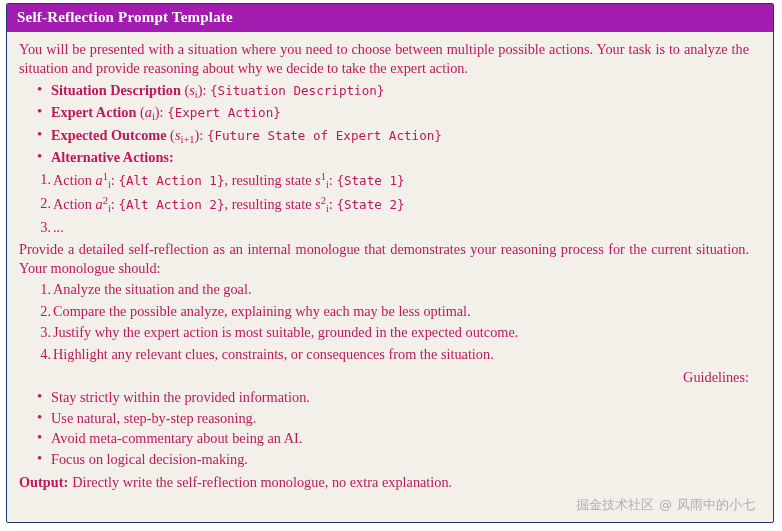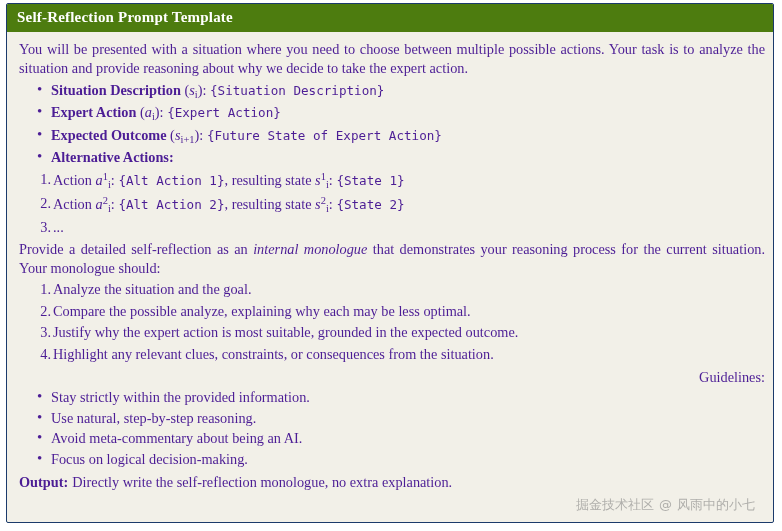--- a/index.html
+++ b/index.html
@@ -19,30 +19,30 @@
     top: 3px;
     width: 768px;
     height: 520px;
     border: 1px solid #1b3a6b;
     background: #f2f0e8;
     box-sizing: border-box;
     border-radius: 2px;
     overflow: hidden;
   }
   .titlebar {
-    background: #4d7c0f;
+    background: #a21caf;
     color: #ffffff;
     font-weight: bold;
     font-size: 15px;
     padding: 5px 10px 6px 10px;
     letter-spacing: 0.2px;
   }
   .body {
-    padding: 8px 8px 6px 12px;
-    color: #4c1d95;
+    padding: 8px 24px 6px 12px;
+    color: #be185d;
     font-size: 14.3px;
     line-height: 1.33;
   }
   .para {
     text-align: justify;
     margin: 0 0 3px 0;
   }
   .para.tight { margin-bottom: 2px; }
 
   ul.bullets {
@@ -60,21 +60,21 @@
     position: absolute;
     left: 0;
     top: -1px;
     font-size: 15px;
   }
   .lbl { font-weight: bold; }
   .tt {
     font-family: "DejaVu Sans Mono", monospace;
     font-size: 12.6px;
   }
-  .it { font-style: italic; }
+  .it { }
 
   ol.nums {
     list-style: none;
     counter-reset: item;
     margin: 2px 0 2px 0;
     padding: 0 0 0 34px;
   }
   ol.nums > li {
     position: relative;
     margin: 2.5px 0;

